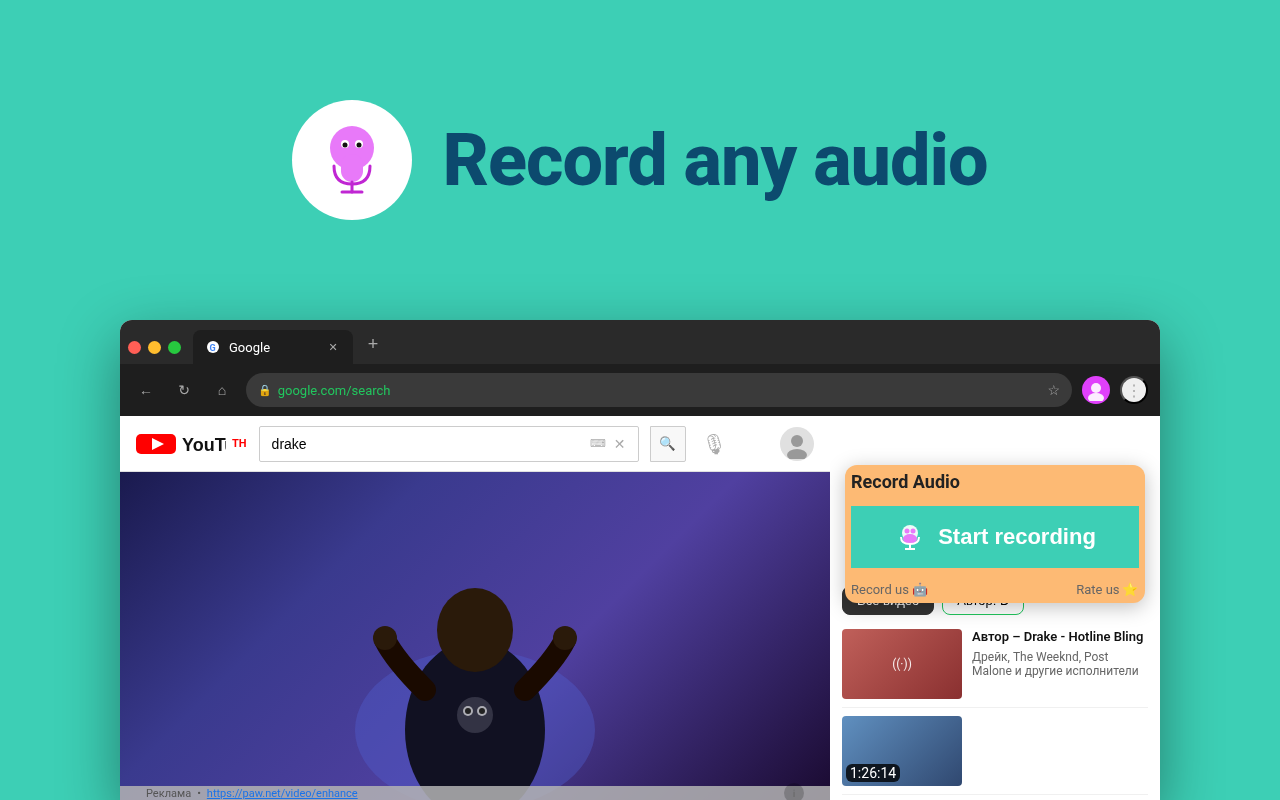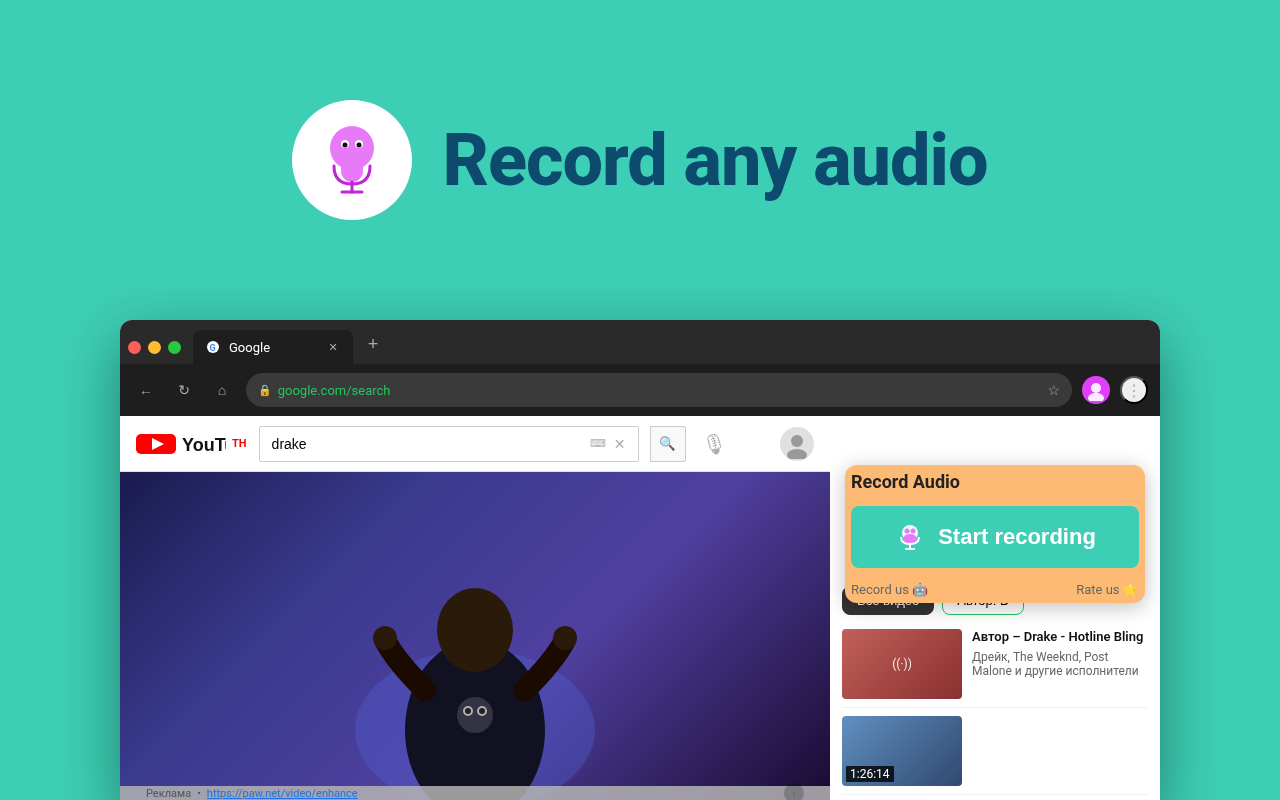--- a/index.html
+++ b/index.html
@@ -246,21 +246,21 @@
       font-size: 18px;
       font-weight: 700;
       color: #222;
       margin-bottom: 14px;
     }
     .start-recording-btn {
       width: 100%;
       height: 62px;
       background: #3dcfb5;
       border: none;
-      border-radius: 8px;
+      border-radius: 0;
       font-size: 22px;
       font-weight: 700;
       color: white;
       cursor: pointer;
       display: flex;
       align-items: center;
       justify-content: center;
       gap: 12px;
     }
     .popup-footer {
@@ -327,23 +327,23 @@
       flex-shrink: 0;
       position: relative;
       overflow: hidden;
     }
     .thumb-duration {
       position: absolute;
       bottom: 4px;
       left: 4px;
       background: rgba(0,0,0,0.8);
       color: white;
-      font-size: 12px;
+      font-size: 14px;
       padding: 1px 4px;
-      border-radius: 1px;
+      border-radius: 6px;
     }
     .thumb-wave {
       position: absolute;
       bottom: 28px;
       left: 50%;
       transform: translateX(-50%);
       color: white;
       font-size: 12px;
       opacity: 0.9;
     }

